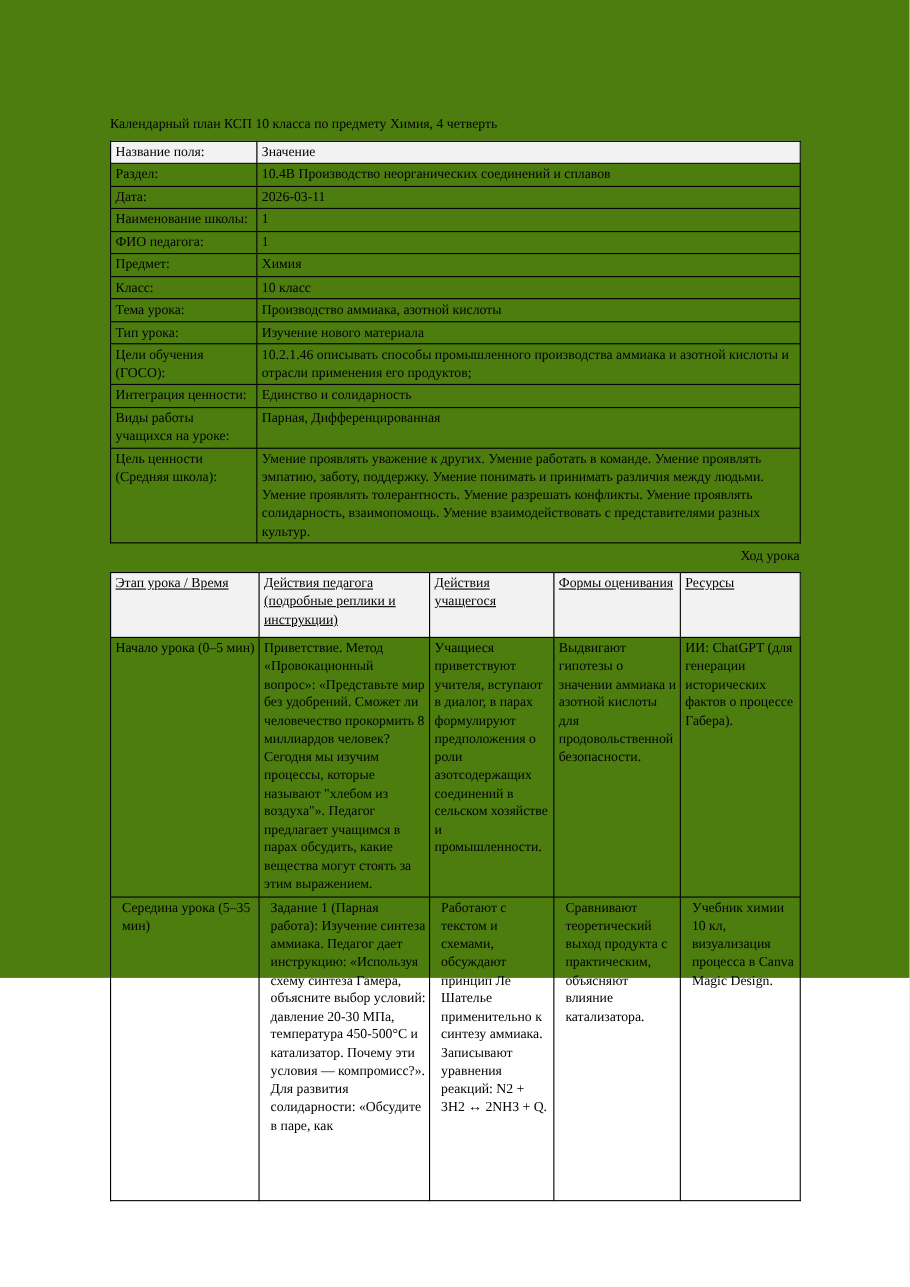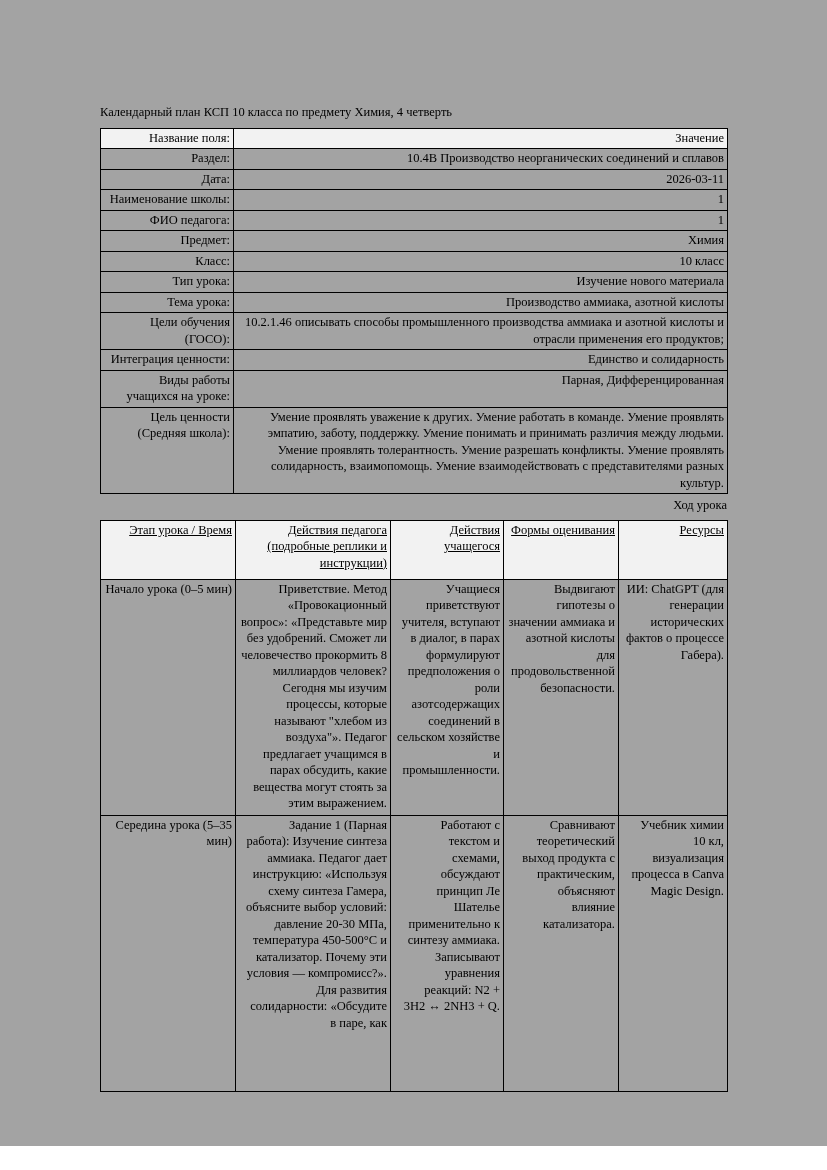--- a/index.html
+++ b/index.html
@@ -10,43 +10,43 @@
   body {
     width: 827px;
     height: 1170px;
     font-family: "Liberation Serif", "DejaVu Serif", serif;
     color: #000000;
     overflow: hidden;
   }
   .page {
     position: relative;
     width: 827px;
-    height: 1146px;
-    background: #a3a3a3;
+    height: 889px;
+    background: #4d7c0f;
     box-sizing: border-box;
     padding: 105px 100px 0 100px;
   }
   .doc-title {
     font-size: 12.5px;
     line-height: 1.25;
     margin: 0 0 7px 0;
     white-space: nowrap;
   }
   table {
     border-collapse: collapse;
     width: 627px;
     table-layout: fixed;
     font-size: 12.5px;
     line-height: 1.32;
   }
   table td, table th {
     border: 1px solid #000000;
     padding: 1px 3px 2px 4px;
     vertical-align: top;
-    text-align: right;
+    text-align: left;
     font-weight: normal;
     word-wrap: break-word;
     overflow-wrap: break-word;
     hyphens: none;
   }
   
   #info-table col.c1 { width: 133px; }
   #info-table col.c2 { width: 494px; }
   #info-table tr.header-row td {
     background: #f2f2f2;
@@ -112,26 +112,26 @@
       </tr>
       <tr>
         <td>Предмет:</td>
         <td>Химия</td>
       </tr>
       <tr>
         <td>Класс:</td>
         <td>10 класс</td>
       </tr>
       <tr>
+        <td>Тема урока:</td>
+        <td>Производство аммиака, азотной кислоты</td>
+      </tr>
+      <tr>
         <td>Тип урока:</td>
         <td>Изучение нового материала</td>
-      </tr>
-      <tr>
-        <td>Тема урока:</td>
-        <td>Производство аммиака, азотной кислоты</td>
       </tr>
       <tr>
         <td>Цели обучения (ГОСО):</td>
         <td>10.2.1.46 описывать способы промышленного производства аммиака и азотной кислоты и отрасли применения его продуктов;</td>
       </tr>
       <tr>
         <td>Интеграция ценности:</td>
         <td>Единство и солидарность</td>
       </tr>
       <tr>

